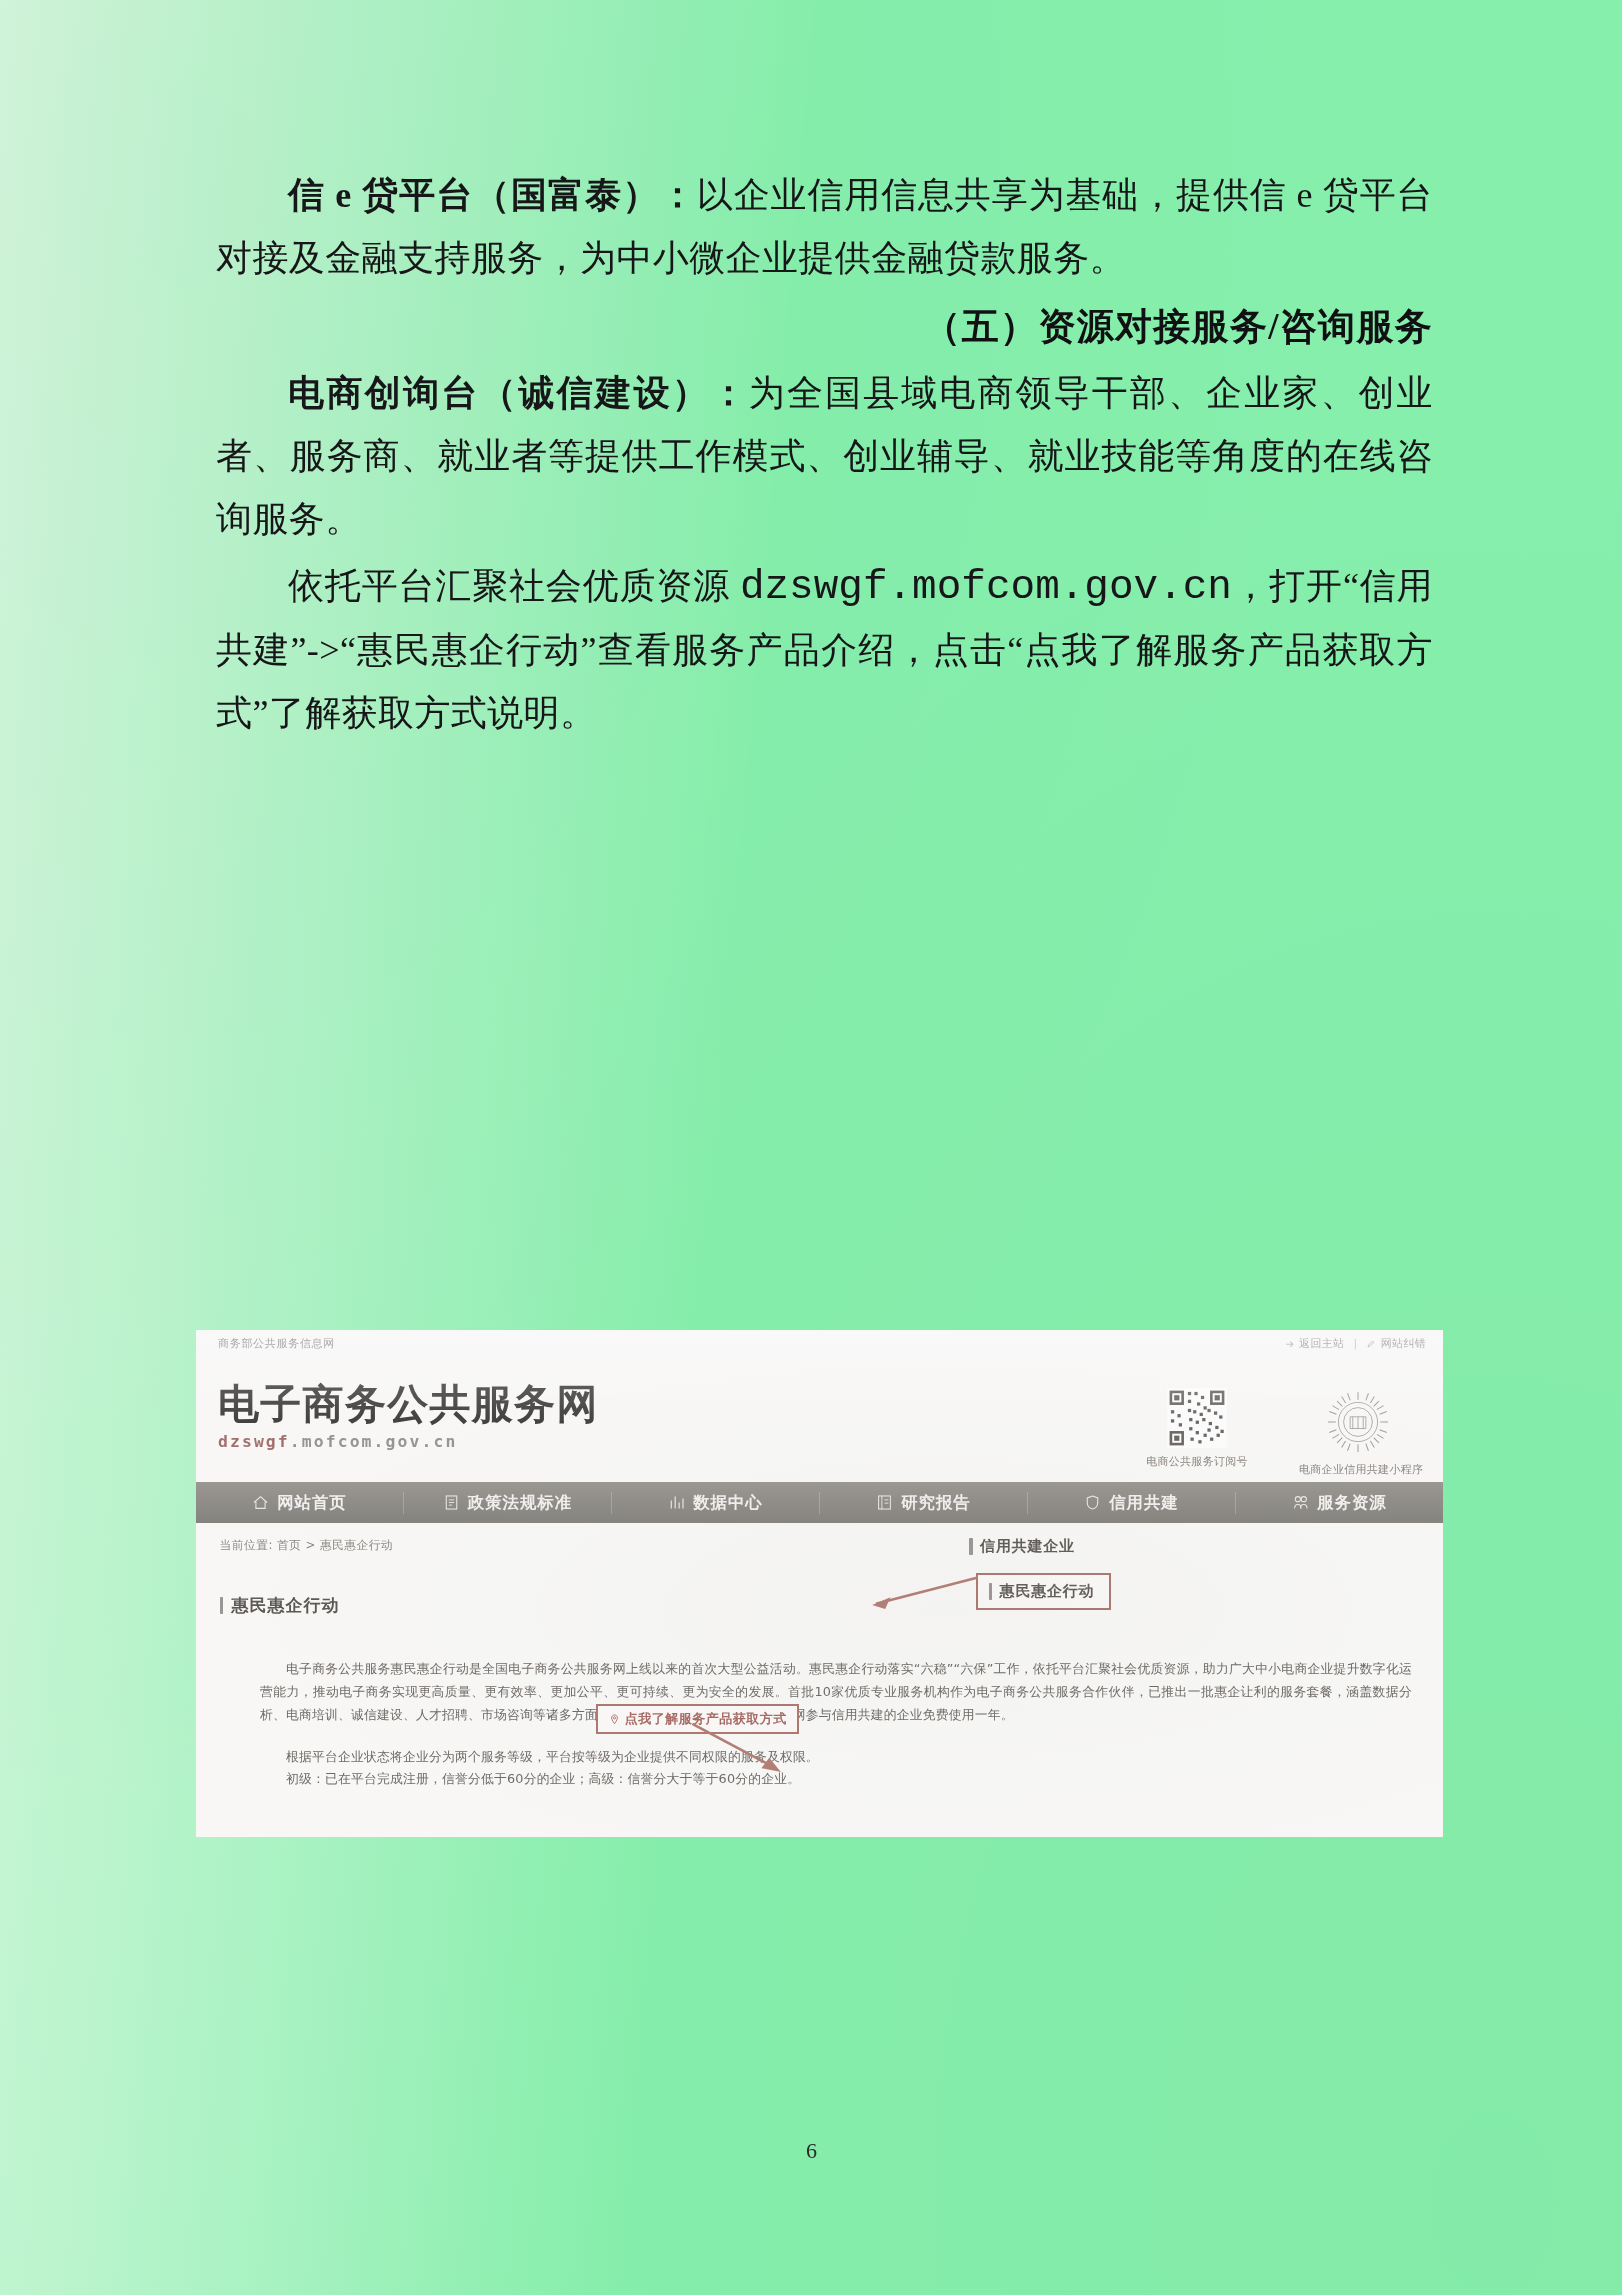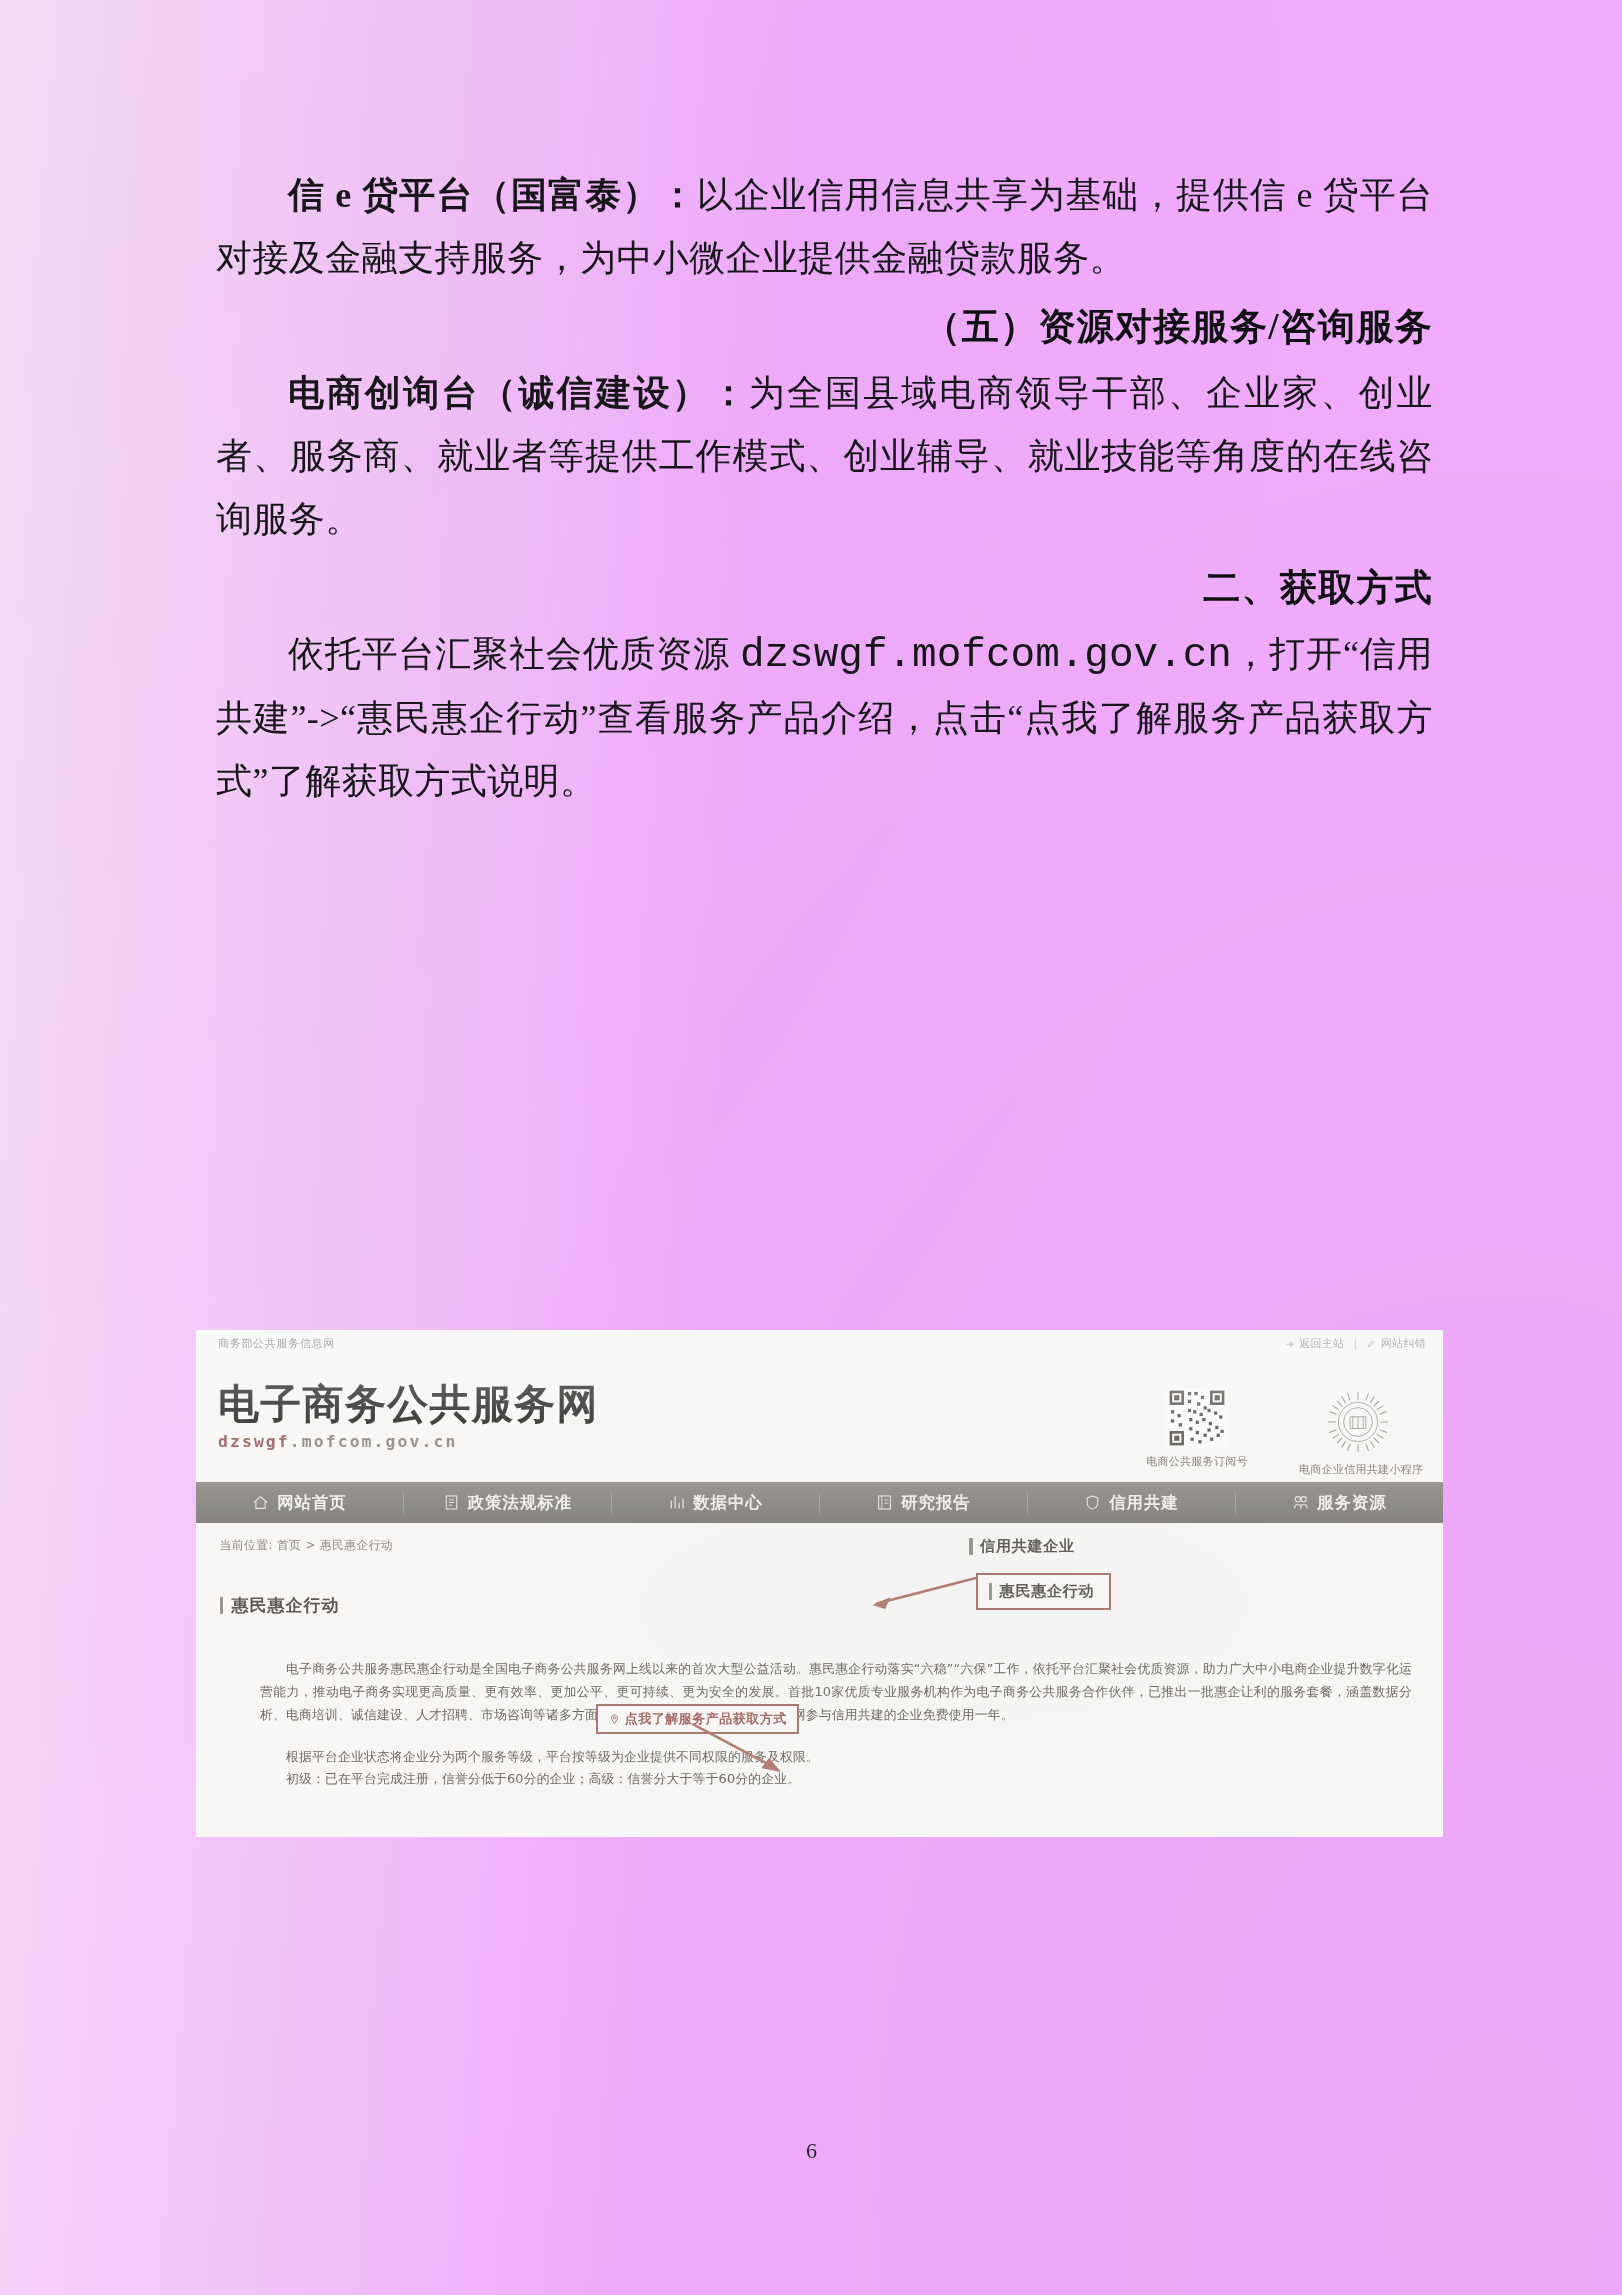--- a/index.html
+++ b/index.html
@@ -12,21 +12,21 @@
     height: 2295px;
     position: relative;
     font-family: "Liberation Serif", "DejaVu Serif", serif;
     overflow: hidden;
   }
 
   
   .page {
     position: absolute;
     inset: 0;
-    background: #f0abfc;
+    background: #86efac;
   }
   .page::before {
     content: "";
     position: absolute;
     inset: 0;
     background:
       radial-gradient(ellipse at 12% 8%, rgba(0,0,0,0.018), rgba(0,0,0,0) 60%),
       radial-gradient(ellipse at 92% 96%, rgba(0,0,0,0.020), rgba(0,0,0,0) 62%),
       linear-gradient(95deg, rgba(252,250,246,0.65), rgba(255,255,255,0) 45%);
     pointer-events: none;
@@ -339,21 +339,20 @@
 
   <div class="content">
 
     <p class="para"><span class="lead">信 e 贷平台（国富泰）：</span><span>以企业信用信息共享为基础，提供信 e 贷平台对接及金融支持服务，为中小微企业提供金融贷款服务。</span></p>
 
     <p class="heading">（五）资源对接服务/咨询服务</p>
 
 
     <p class="para"><span class="lead">电商创询台（诚信建设）：</span><span>为全国县域电商领导干部、企业家、创业者、服务商、就业者等提供工作模式、创业辅导、就业技能等角度的在线咨询服务。</span></p>
 
-    <p class="heading">二、获取方式</p>
 
     <p class="para"><span>依托平台汇聚社会优质资源 </span><span class="mono-url">dzswgf.mofcom.gov.cn</span><span>，打开“信用共建”-&gt;“惠民惠企行动”查看服务产品介绍，点击“点我了解服务产品获取方式”了解获取方式说明。</span></p>
 
   </div>
 
   <div class="shot">
 
     <div class="shot-topbar">
       <span class="site-tag">商务部公共服务信息网</span>
       <span class="top-links">

